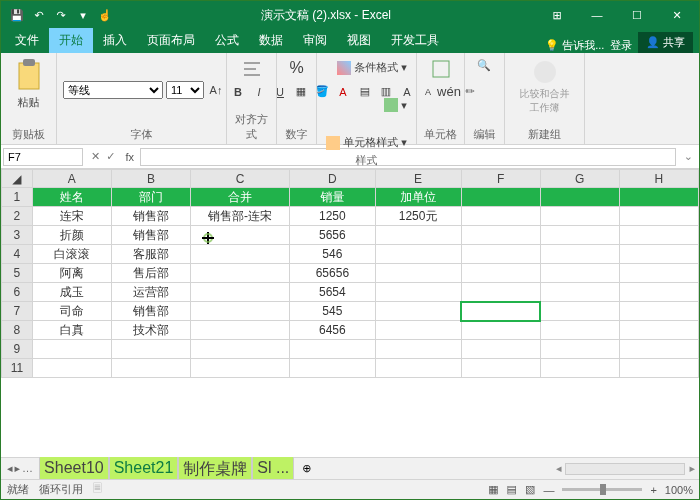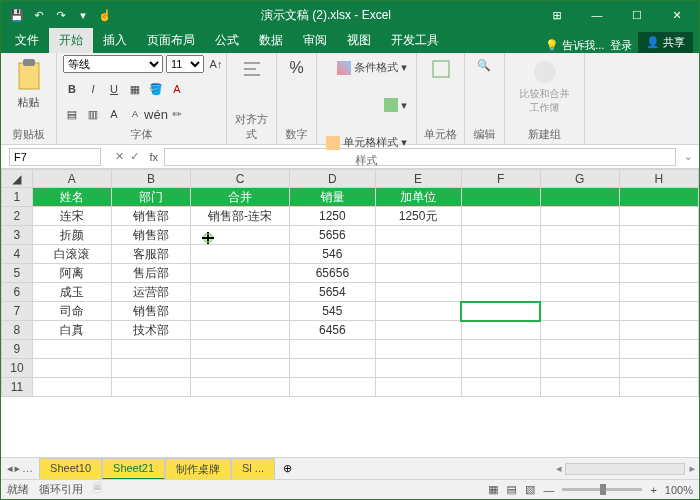--- a/index.html
+++ b/index.html
@@ -5,52 +5,52 @@
 *{margin:0;padding:0;box-sizing:border-box;font-family:"Microsoft YaHei",sans-serif;font-size:11px}
 body{width:700px;height:500px;background:#fff;overflow:hidden;display:flex;flex-direction:column;border:1px solid #2b7d2b}
 .titlebar{background:#0e7c43;height:28px;display:flex;align-items:center;color:#fff;padding:0 2px}
 .tb-icons{display:flex;gap:2px;padding-left:4px}
 .tb-icon{width:20px;height:20px;display:flex;align-items:center;justify-content:center;cursor:pointer}
 .tb-title{flex:1;text-align:center;font-size:12px}
 .tb-win{display:flex}
 .tb-win div{width:40px;height:28px;display:flex;align-items:center;justify-content:center;cursor:pointer}
 .ribbon-tabs{background:#0e7c43;height:24px;display:flex;align-items:flex-end;color:#fff;padding-left:4px}
 .rtab{padding:4px 10px;cursor:pointer;font-size:12px}
-.rtab.active{background:#e5e5e5;color:#0e7c43}
+.rtab.active{background:#7dd3fc;color:#0e7c43}
 .ribbon-right{margin-left:auto;display:flex;align-items:flex-end;gap:6px;padding-right:6px}
 .share-btn{background:#054d2a;padding:3px 8px;display:flex;align-items:center;gap:3px}
 .ribbon{background:#f1f1f1;height:92px;display:flex;border-bottom:1px solid #d4d4d4}
 .rgroup{border-right:1px solid #d4d4d4;padding:2px 6px 0;display:flex;flex-direction:column;align-items:center;justify-content:space-between;position:relative}
 .rgroup-label{font-size:11px;color:#666;padding:2px 0;width:100%;text-align:center}
 .rgroup-body{flex:1;display:flex;align-items:flex-start;gap:4px}
 .big-btn{display:flex;flex-direction:column;align-items:center;justify-content:center;gap:2px;padding:4px;cursor:pointer;color:#444}
 .font-btns{display:flex;gap:3px;margin-top:3px}
 .fbtn{width:18px;height:18px;display:flex;align-items:center;justify-content:center;cursor:pointer;color:#444}
 .cf-row{display:flex;align-items:center;gap:3px;padding:1px 0;cursor:pointer;color:#444;font-size:11px}
 .cf-icon{width:14px;height:14px;display:inline-block}
 .namebox-row{height:24px;display:flex;align-items:center;border-bottom:1px solid #d4d4d4;background:#fff}
-.namebox{width:92px;border:1px solid #ccc;margin:8px;padding:2px 4px;font-size:11px}
+.namebox{width:80px;border:1px solid #ccc;margin:2px;padding:2px 4px;font-size:11px}
 .fx-btns{display:flex;gap:6px;padding:0 6px;color:#777}
 .fx-label{color:#555;padding:0 4px}
 .formula-bar{flex:1;border:1px solid #ccc;margin:2px;height:18px;padding:2px 4px;font-size:11px}
 .grid-wrap{flex:1;overflow:hidden;position:relative;background:#fff}
 table{border-collapse:collapse;width:100%}
 th,td{border:1px solid #d4d4d4;height:19px;font-size:12px;padding:0 3px;text-align:center;color:#333;background:#fff}
 th{background:#e6e6e6;font-weight:normal;color:#444;height:18px}
 th.rowh{width:28px}
 .hdr-green td{background:#21b24b;color:#fff;font-weight:normal}
 .sel-cell{border:2px solid #21b24b!important}
 .cursor-plus{position:absolute;left:199px;top:61px;width:16px;height:16px;pointer-events:none}
 .cursor-plus:before,.cursor-plus:after{content:"";position:absolute;background:#000}
 .cursor-plus:before{left:7px;top:2px;width:2px;height:12px}
 .cursor-plus:after{top:7px;left:2px;height:2px;width:12px}
 .cursor-plus .ring{position:absolute;left:3px;top:3px;width:10px;height:10px;border:2px solid #7bbf4a;border-radius:50%;opacity:.7}
 .tabs-row{height:22px;border-top:1px solid #d4d4d4;display:flex;align-items:center;background:#f1f1f1}
 .tab-nav{display:flex;gap:2px;padding:0 6px;color:#666}
-.sheet-tab{padding:3px 10px;border:1px solid #ccc;border-bottom:none;background:#fde047;cursor:pointer;font-size:11px;color:#444}
+.sheet-tab{padding:3px 4px;border:1px solid #ccc;border-bottom:none;background:#bef264;cursor:pointer;font-size:16px;color:#444}
 .sheet-tab.active{border-bottom:2px solid #0e7c43;color:#0e7c43}
 .status-row{height:20px;background:#f1f1f1;border-top:1px solid #d4d4d4;display:flex;align-items:center;font-size:11px;color:#555;padding:0 6px;gap:10px}
 .status-right{margin-left:auto;display:flex;align-items:center;gap:8px}
 .zoom-slider{width:80px;height:3px;background:#bbb;position:relative}
 .zoom-slider:before{content:"";position:absolute;left:38px;top:-4px;width:6px;height:11px;background:#888}
 svg{display:block}
 </style>
 </head>
 <body>
 
@@ -95,21 +95,21 @@
         <svg width="28" height="34">
             <rect x="4" y="4" width="20" height="26" fill="#f9d97a" stroke="#c9a733"></rect>
             <rect x="8" y="0" width="12" height="7" rx="2" fill="#888"></rect>
           </svg>
         <span>粘贴</span>
       </div>
     </div>
     <div class="rgroup-label">剪贴板</div>
   </div>
   <div class="rgroup" style="width:170px">
-    <div class="rgroup-body" style="flex-direction:column;align-items:flex-start;width:100%">
+    <div class="rgroup-body" style="flex-direction:row;align-items:center;width:100%">
       <div style="display:flex;gap:3px">
         <select style="width:100px"><option>等线</option></select>
         <select style="width:38px"><option>11</option></select>
         <span class="fbtn">A↑</span>
       </div>
       <div class="font-btns">
         <span class="fbtn" style="font-weight:bold">B</span>
         <span class="fbtn" style="font-style:italic">I</span>
         <span class="fbtn" style="text-decoration:underline">U</span>
         <span class="fbtn">▦</span>
@@ -294,31 +294,20 @@
           <td>技术部</td>
           <td></td>
           <td>6456</td>
           <td></td>
           <td></td>
           <td></td>
           <td></td>
         </tr>
         <tr>
           <th class="rowh">9</th>
-          <td></td>
-          <td></td>
-          <td></td>
-          <td></td>
-          <td></td>
-          <td></td>
-          <td></td>
-          <td></td>
-        </tr>
-        <tr>
-          <th class="rowh">10</th>
           <td></td>
           <td></td>
           <td></td>
           <td></td>
           <td></td>
           <td></td>
           <td></td>
           <td></td>
         </tr>
         <tr>

